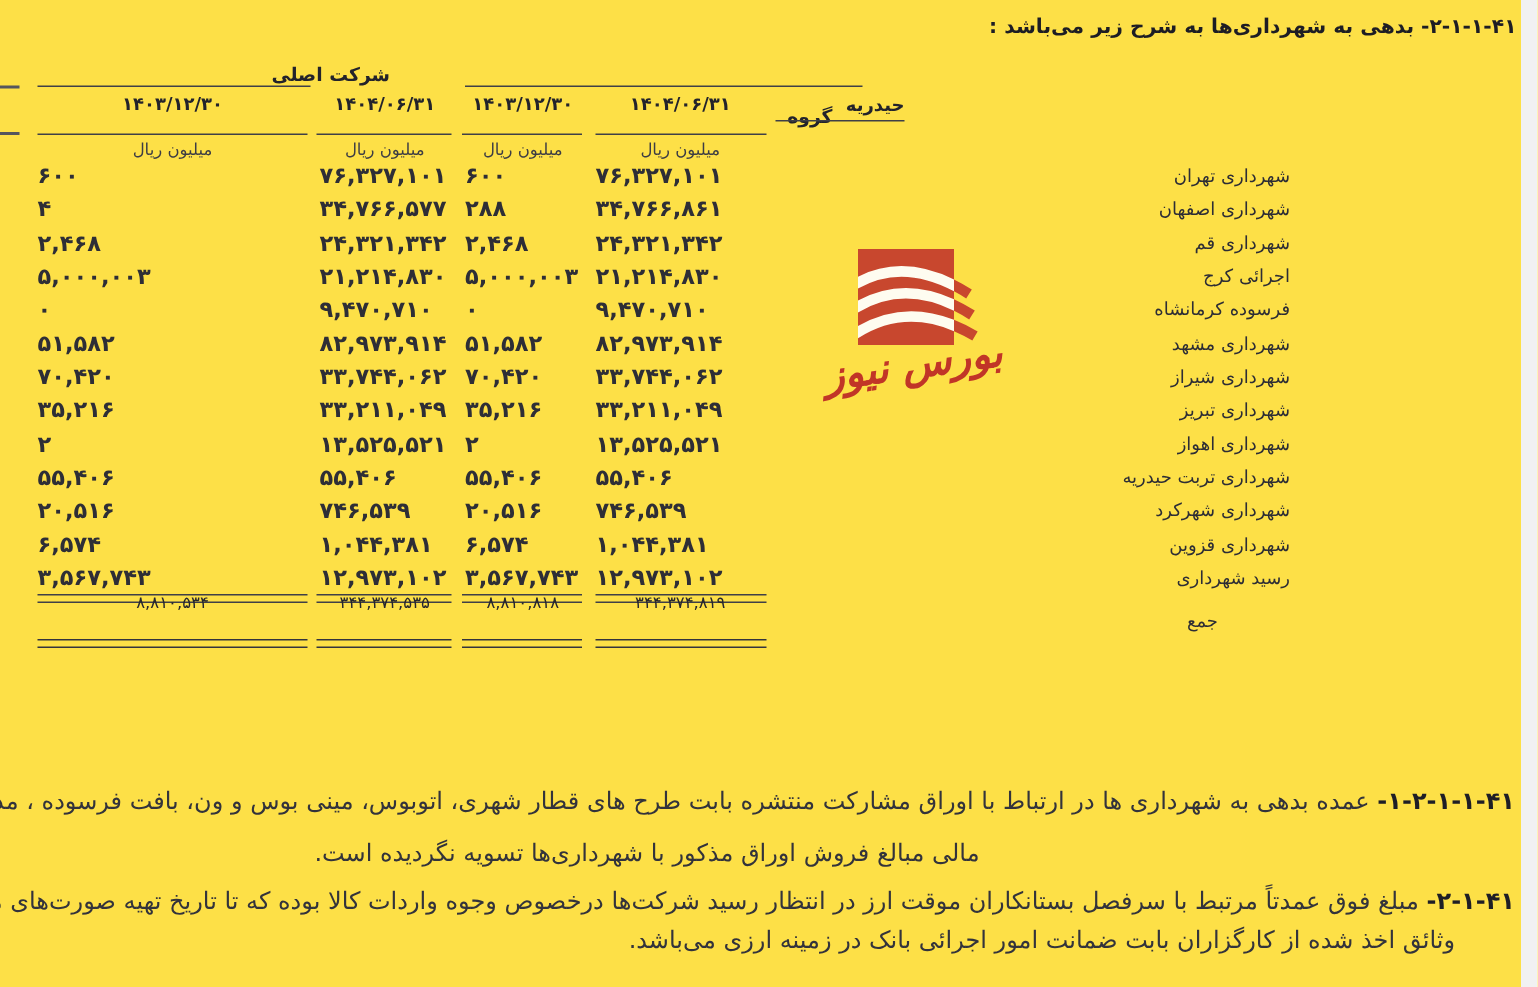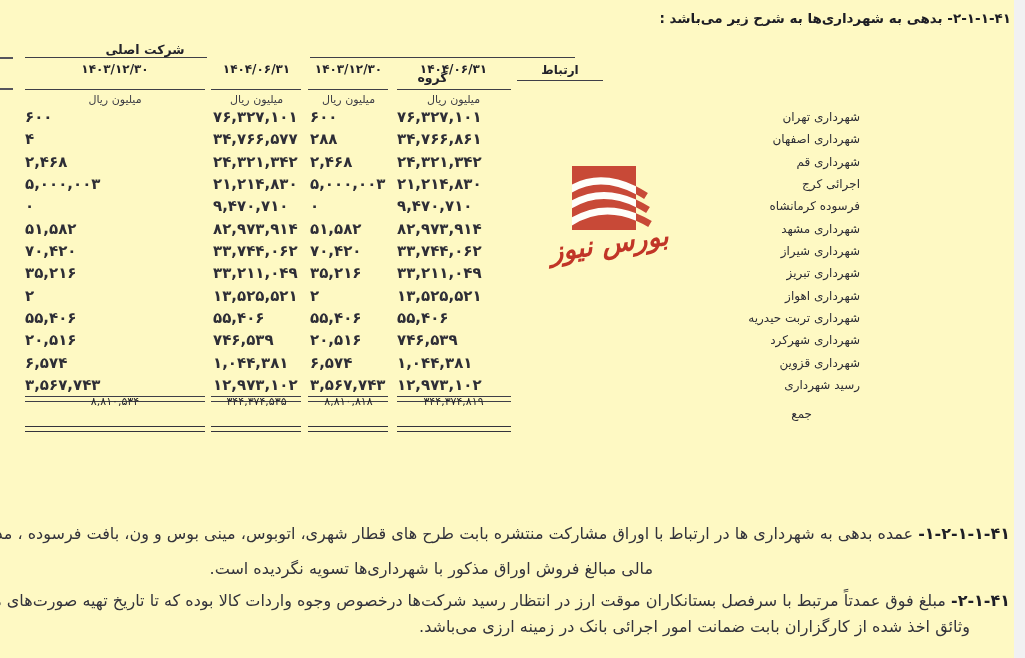--- a/index.html
+++ b/index.html
@@ -1,20 +1,20 @@
 <!DOCTYPE html>
 <html lang="fa" dir="rtl"><head>
 <meta charset="utf-8">
 <style>
   html,body{margin:0;padding:0;background:#ffffff;}
-  .page{position:relative;width:1025px;height:658px;background:#fef9c3;overflow:hidden;
+  .page{position:relative;width:1025px;height:658px;background:#fde047;overflow:hidden;
         font-family:"DejaVu Sans",sans-serif;color:#2d2d35;direction:rtl;}
   .abs{position:absolute;}
   .title{top:10px;right:14px;font-size:13.5px;font-weight:bold;color:#1d1d24;white-space:nowrap;}
-  .hdr{font-weight:bold;font-size:12.5px;text-align:center;color:#23232b;}
+  .hdr{font-weight:bold;font-size:12.5px;color:#23232b;}
   .hdr-main{top:42px;left:30px;width:230px;}
   .hdr-group{top:42px;left:310px;width:245px;margin-top:28px;}
   .hdr-note{top:63px;left:517px;width:86px;font-size:12px;}
   .date{top:62px;font-weight:bold;font-size:12px;text-align:center;direction:ltr;unicode-bidi:isolate;color:#23232b;}
   .unit{top:93px;font-size:11px;text-align:center;color:#3c3c44;}
   .c-gcur{left:397px;width:113px;}
   .c-gpri{left:310px;width:77px;}
   .c-mcur{left:213px;width:87px;}
   .c-mpri{left:25px;width:180px;}
   .ncol{top:106px;text-align:left;font-weight:bold;font-size:15px;color:#2e2e36;}
@@ -45,21 +45,21 @@
 <div class="page">
 
   <div class="abs edge-shade"></div>
   <div class="abs edge-dash" style="top:57px;"></div>
   <div class="abs edge-dash" style="top:88px;"></div>
 
   <div class="abs title">۲-۱-۱-۴۱- بدهی به شهرداری‌ها به شرح زیر می‌باشد :</div>
 
   <div class="abs hdr hdr-main">شرکت اصلی</div>
   <div class="abs hdr hdr-group">گروه</div>
-  <div class="abs hdr hdr-note">ارتباط</div>
+  <div class="abs hdr hdr-note">حیدریه</div>
 
   <div class="abs line l-top" style="left:25px;width:182px;"></div>
   <div class="abs line l-top" style="left:310px;width:265px;"></div>
   <div class="abs line" style="left:517px;width:86px;top:80px;"></div>
 
   <div class="abs date c-mpri">۱۴۰۳/۱۲/۳۰</div>
   <div class="abs date c-mcur">۱۴۰۴/۰۶/۳۱</div>
   <div class="abs date c-gpri">۱۴۰۳/۱۲/۳۰</div>
   <div class="abs date c-gcur">۱۴۰۴/۰۶/۳۱</div>
 

